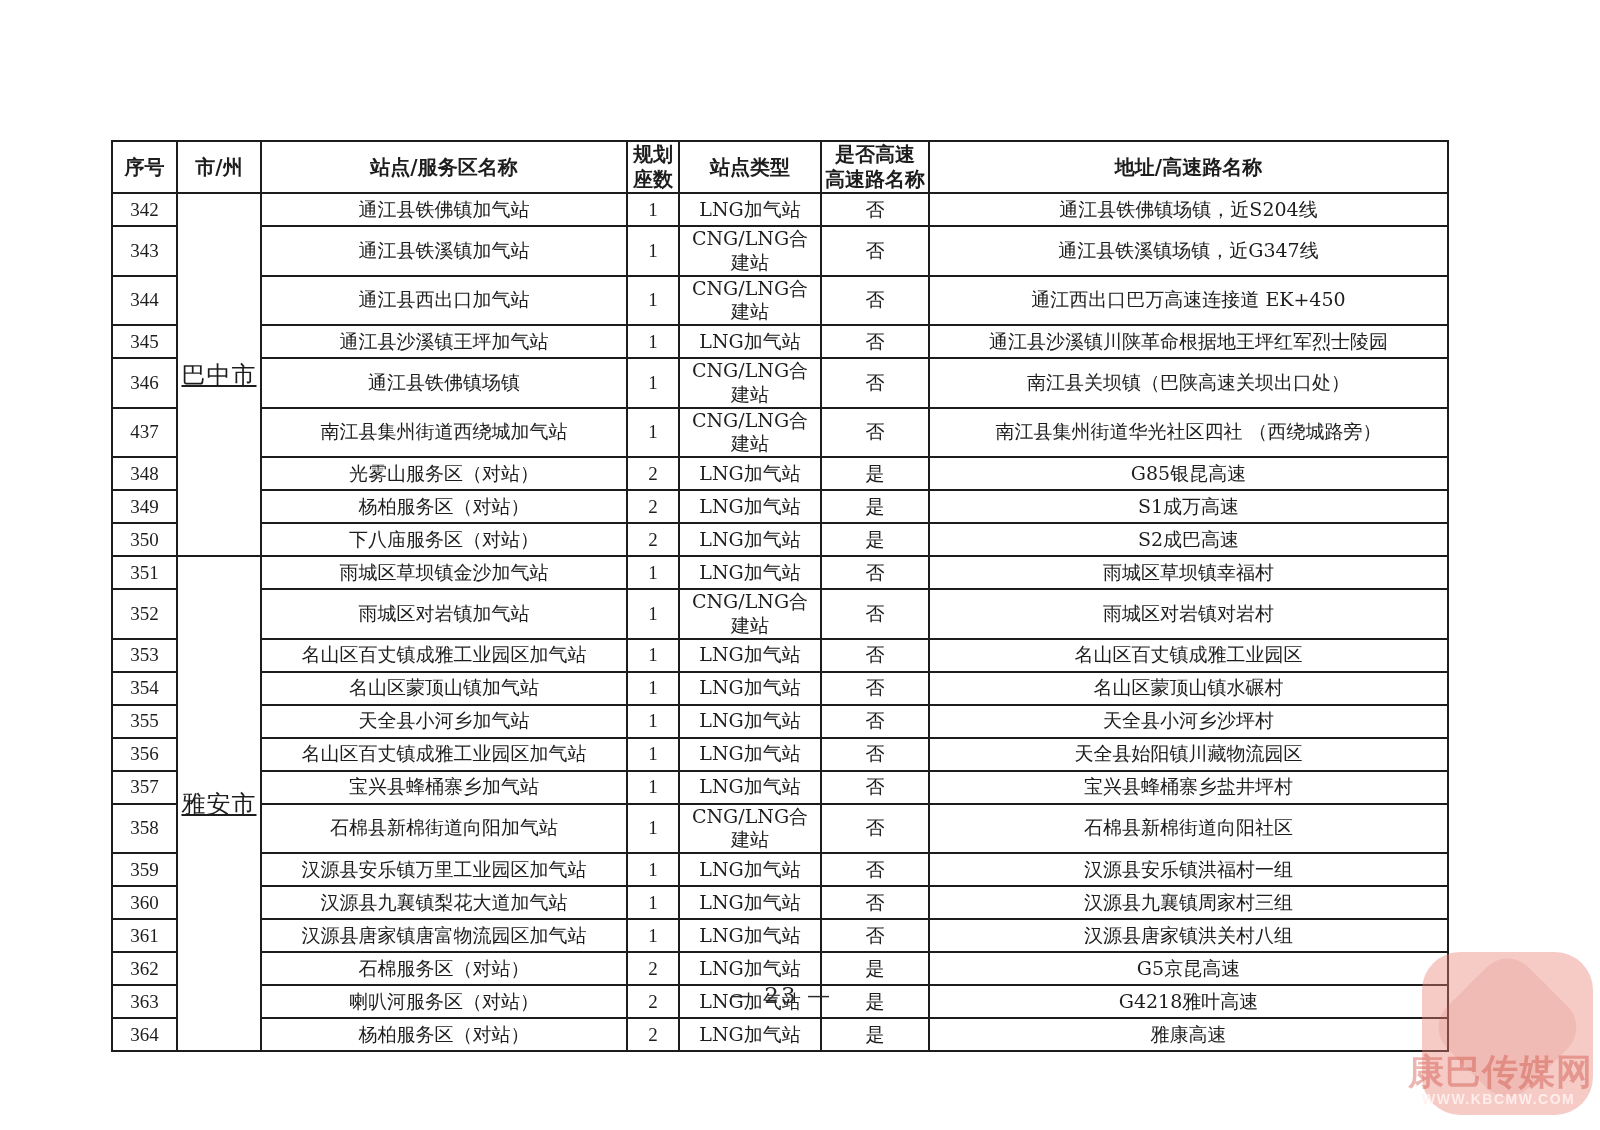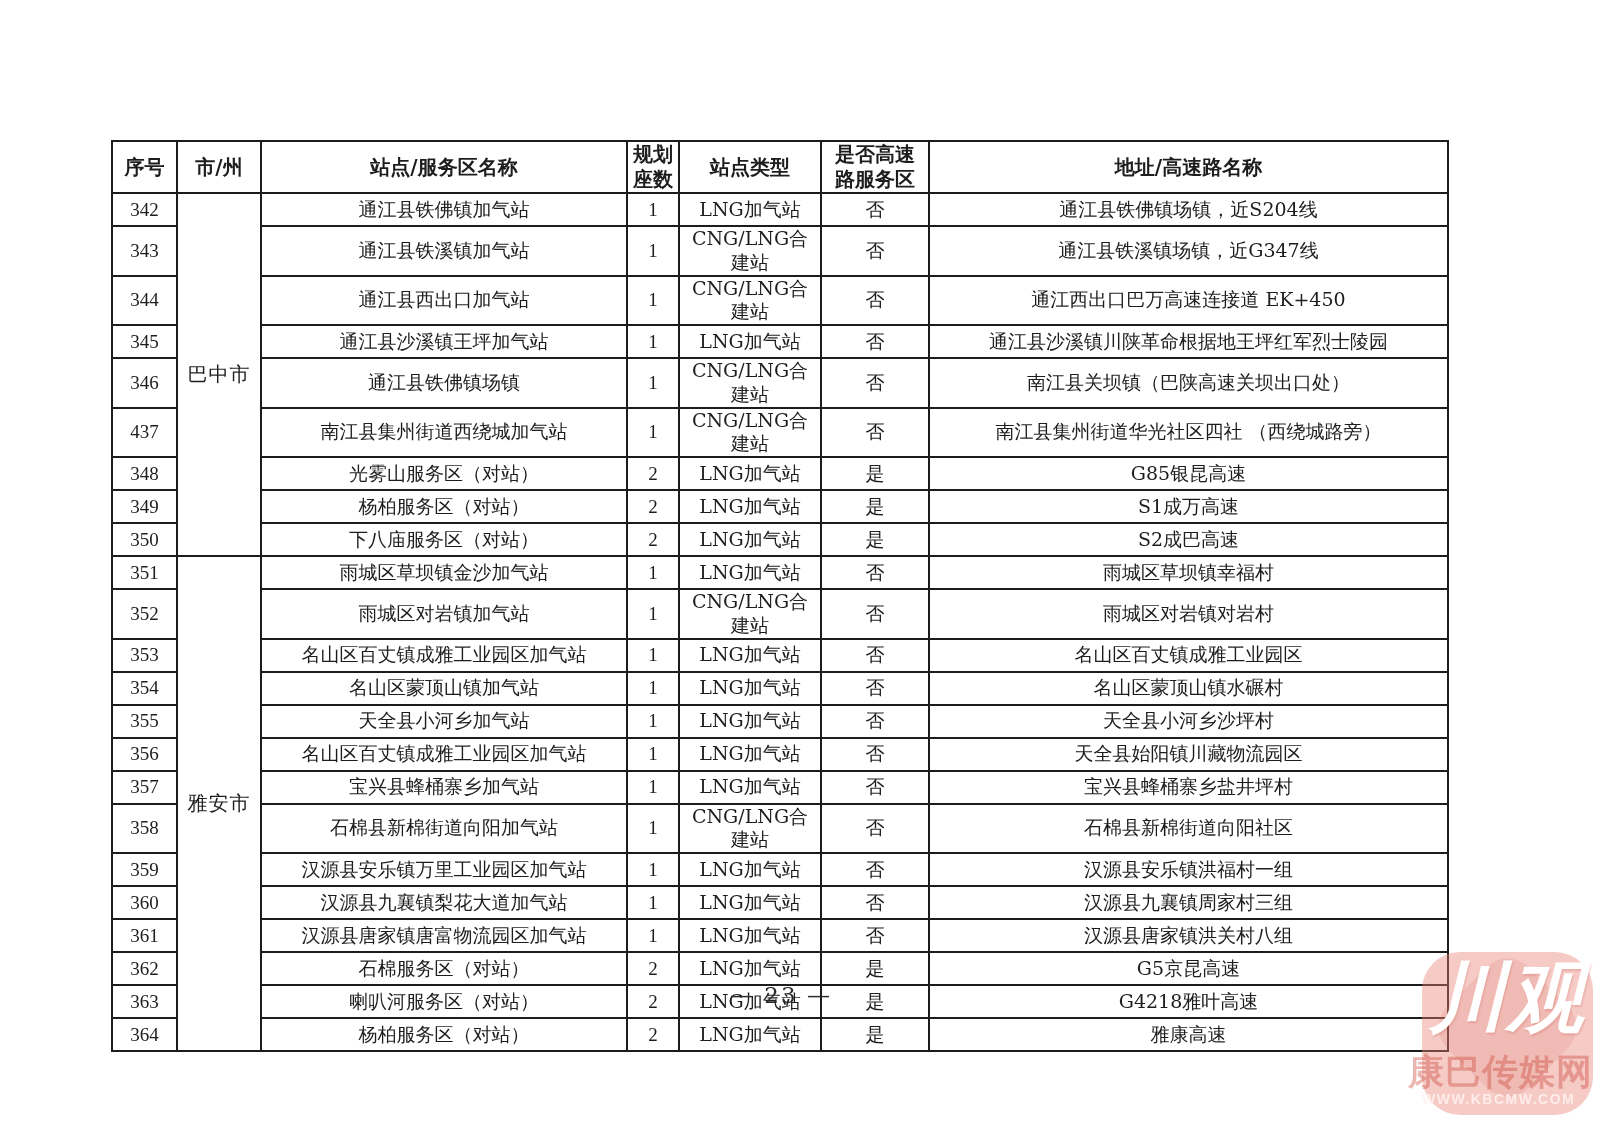--- a/index.html
+++ b/index.html
@@ -10,21 +10,21 @@
   table.station-table {
     position:absolute; left:111px; top:140px; width:1336px;
     border-collapse:collapse; table-layout:fixed;
   }
   th, td {
     border:2px solid #1c1c1c; text-align:center; vertical-align:middle;
     font-size:19px; line-height:1.25; padding:0 3px; overflow:hidden;
   }
   thead th { font-size:20px; font-weight:bold; height:52px; white-space:pre-line; }
   tbody tr { height:33px; }
-  td.city { font-size:20px; letter-spacing:1px; }
+  td.city { font-size:24px; letter-spacing:1px;text-decoration:underline; }
   td.num { font-family:"Liberation Serif","DejaVu Serif",serif; }
 
   .page-number {
     position:absolute; left:113px; top:982px; width:1336px;
     text-align:center; font-size:23px; color:#2a2a2a; letter-spacing:2px;
   }
 
   .watermark {
     position:absolute; left:1422px; top:952px; width:171px; height:163px;
     background:rgba(233,131,120,0.42); border-radius:38px;
@@ -65,21 +65,21 @@
     </colgroup>
     <thead>
       <tr>
         <th>序号</th>
         <th>市/州</th>
         <th>站点/服务区名称</th>
         <th>规划
 座数</th>
         <th>站点类型</th>
         <th>是否高速
-路服务区</th>
+高速路名称</th>
         <th>地址/高速路名称</th>
       </tr>
     </thead>
     <tbody>
         <tr>
           <td class="num">342</td>
           <td rowspan="9" class="city">巴中市</td>
           <td>通江县铁佛镇加气站</td>
           <td class="num">1</td>
           <td>LNG加气站</td>
@@ -263,18 +263,17 @@
           <td>是</td>
           <td>雅康高速</td>
         </tr>
       </tbody>
   </table>
 
   <div class="page-number">— 23 —</div>
 
   <div class="watermark">
     <div class="emblem"></div>
-    <div class="wm-title">川观</div>
     <div class="wm-subtitle">康巴传媒网</div>
     <div class="wm-url">WWW.KBCMW.COM</div>
   </div>
 
 </div>
 
 </body></html>

